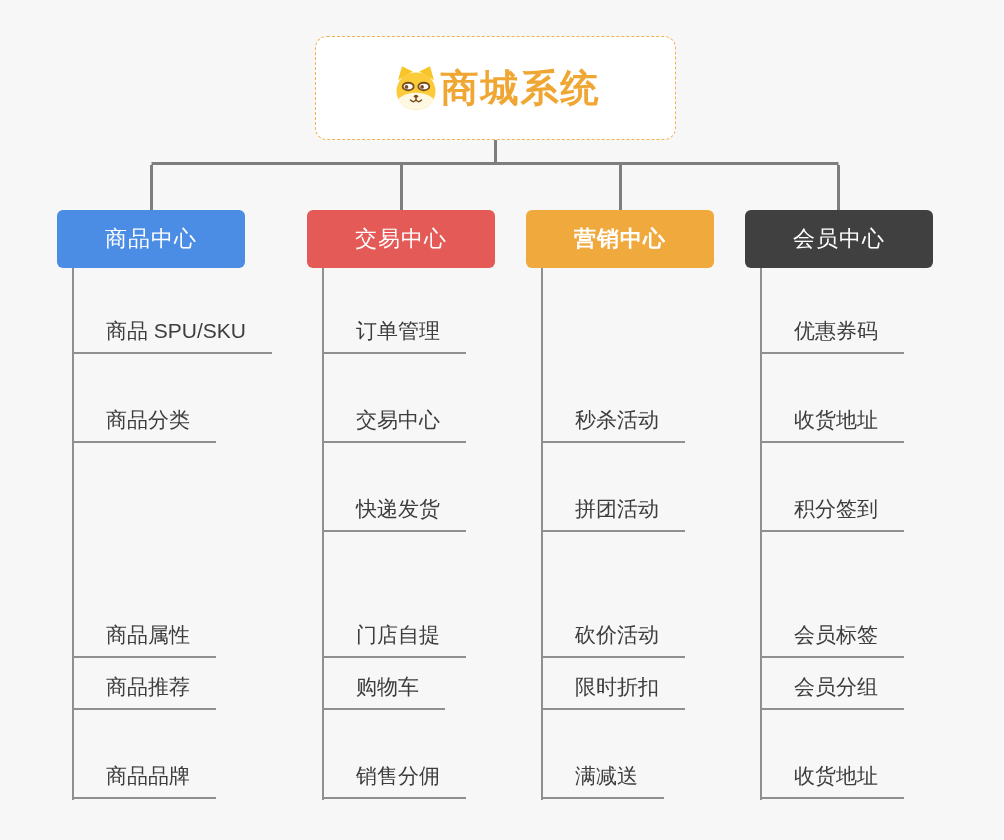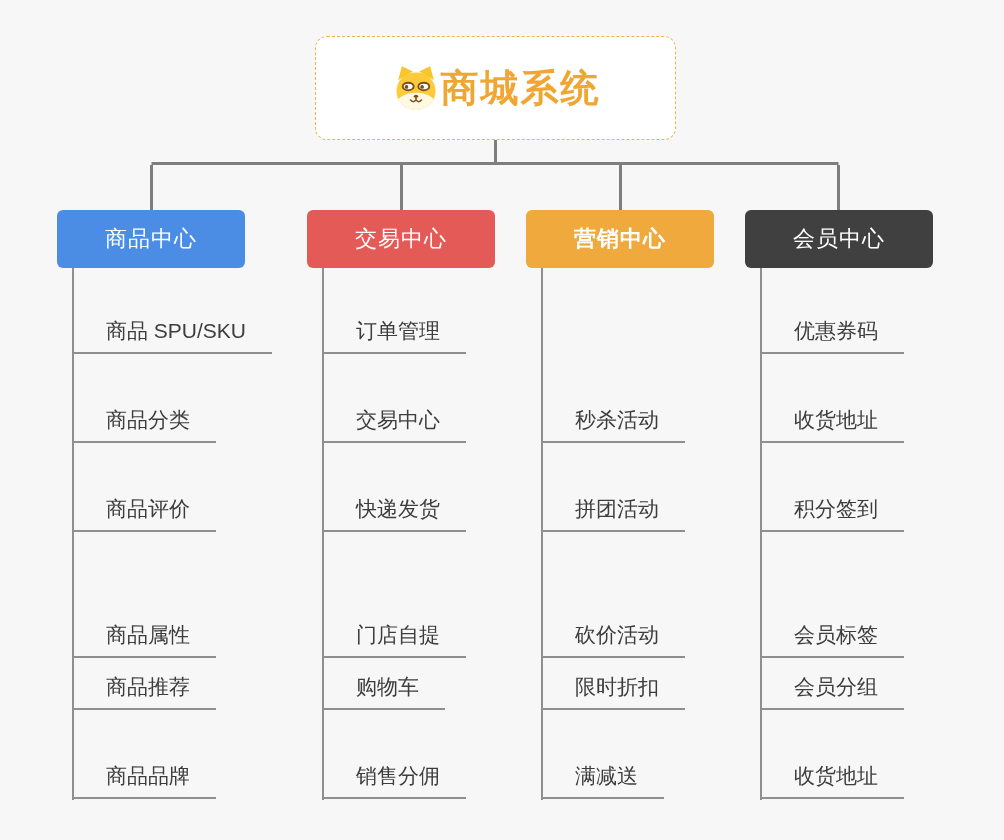--- a/index.html
+++ b/index.html
@@ -68,21 +68,20 @@
       <path d="M32 43 L32 47 M25 47.5 Q28.5 51.5 32 47.5 Q35.5 51.5 39 47.5" stroke="#7A4E1C" stroke-width="2" fill="none" stroke-linecap="round"></path>
     </svg>
     <span class="root-title" style="color: rgb(240, 166, 50);">商城系统</span>
   </div>
 
   <div class="branch b0">
     <div class="hdr" style="background: rgb(75, 141, 228); color: rgb(255, 255, 255);">商品中心</div>
     <div class="trunk"></div>
     <div class="item i1">商品 SPU/SKU</div>
     <div class="item i2">商品分类</div>
-    <div class="item i3">商品评价</div>
     <div class="item i4">商品属性</div>
     <div class="item i5">商品推荐</div>
     <div class="item i6">商品品牌</div>
   </div>
 
   <div class="branch b1">
     <div class="hdr" style="background: rgb(228, 90, 86); color: rgb(255, 255, 255);">交易中心</div>
     <div class="trunk"></div>
     <div class="item i1">订单管理</div>
     <div class="item i2">交易中心</div>

